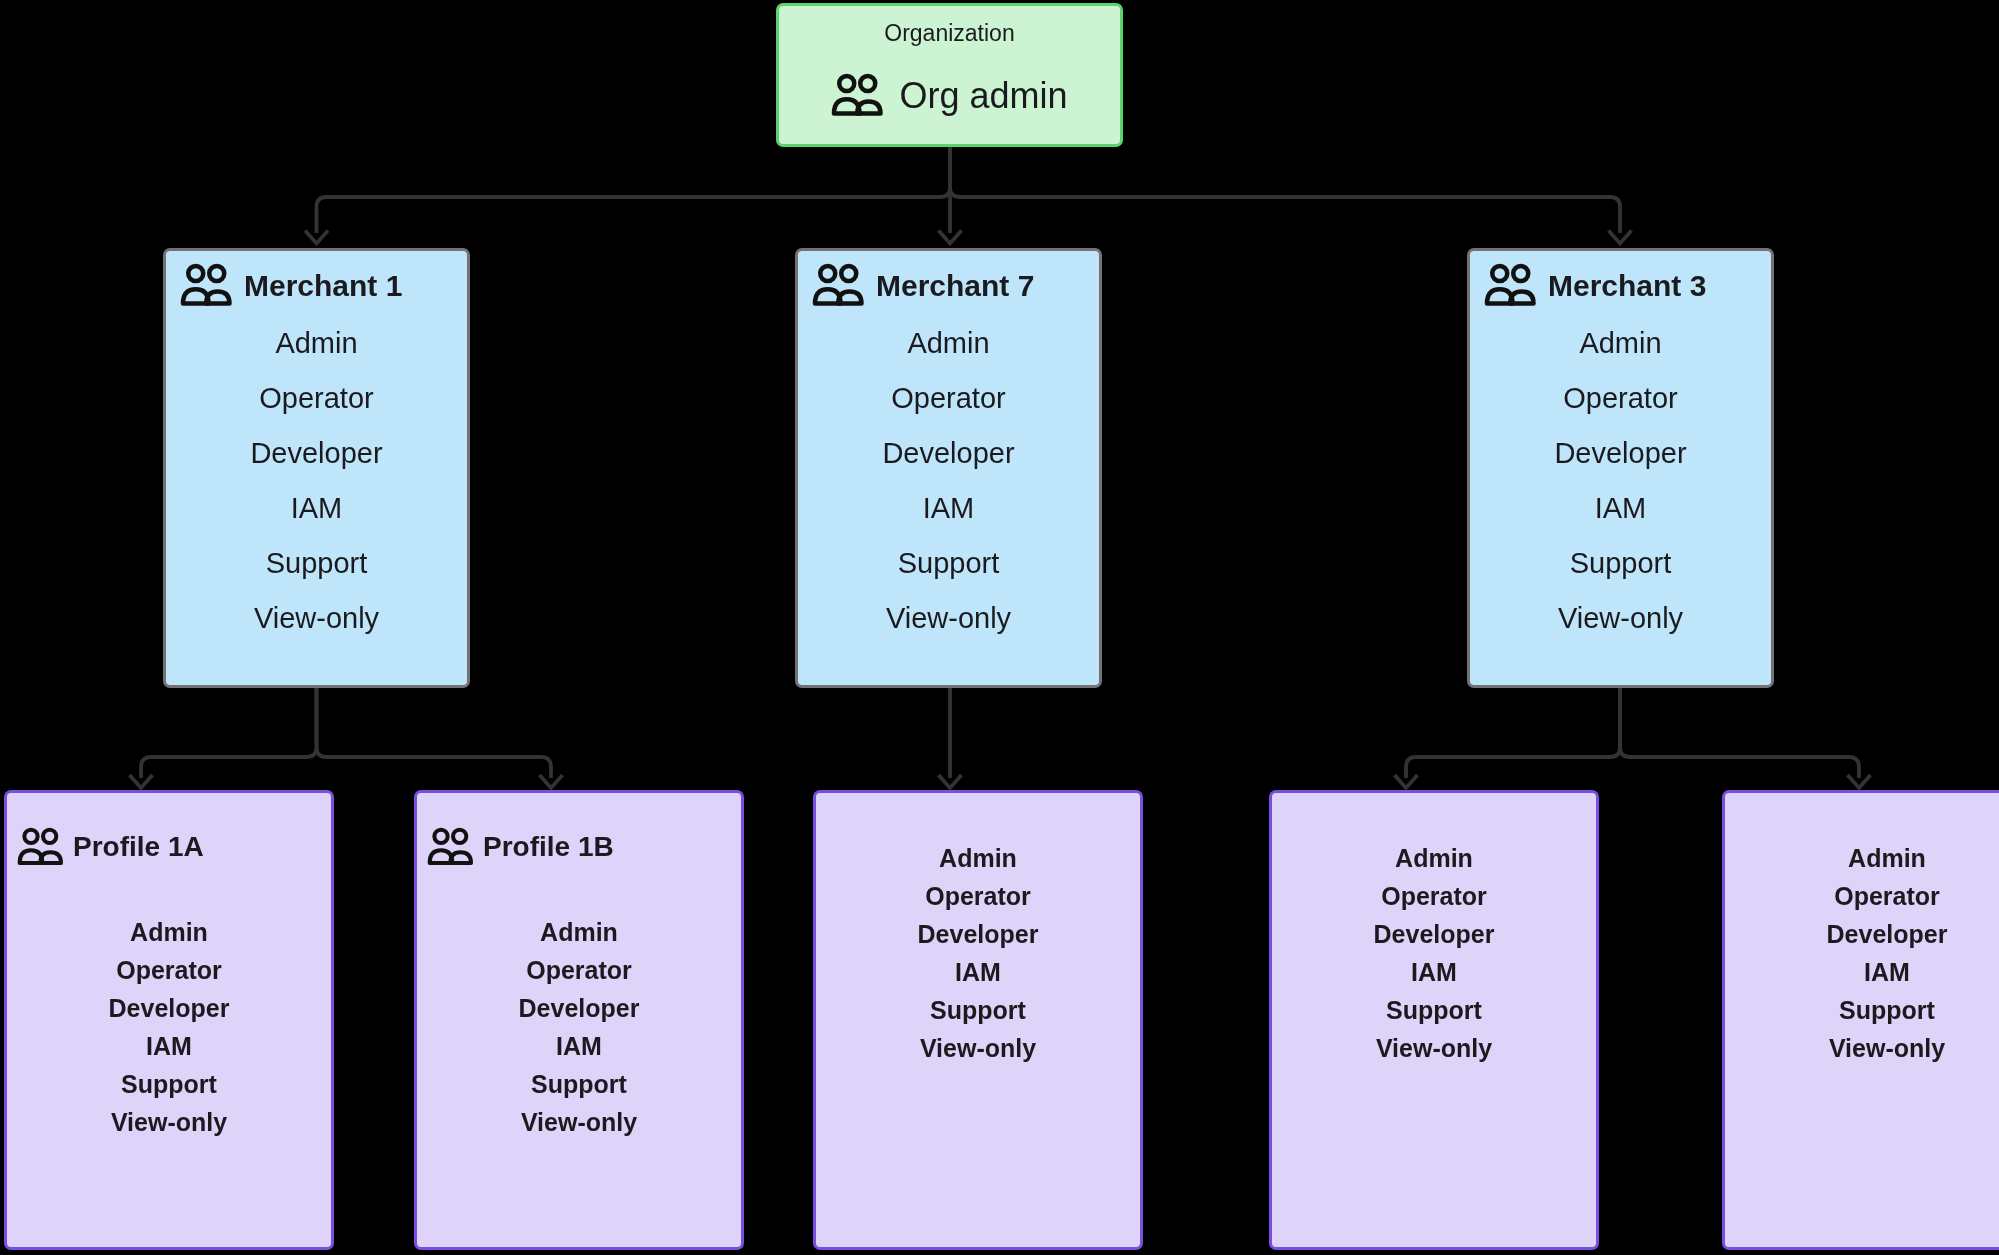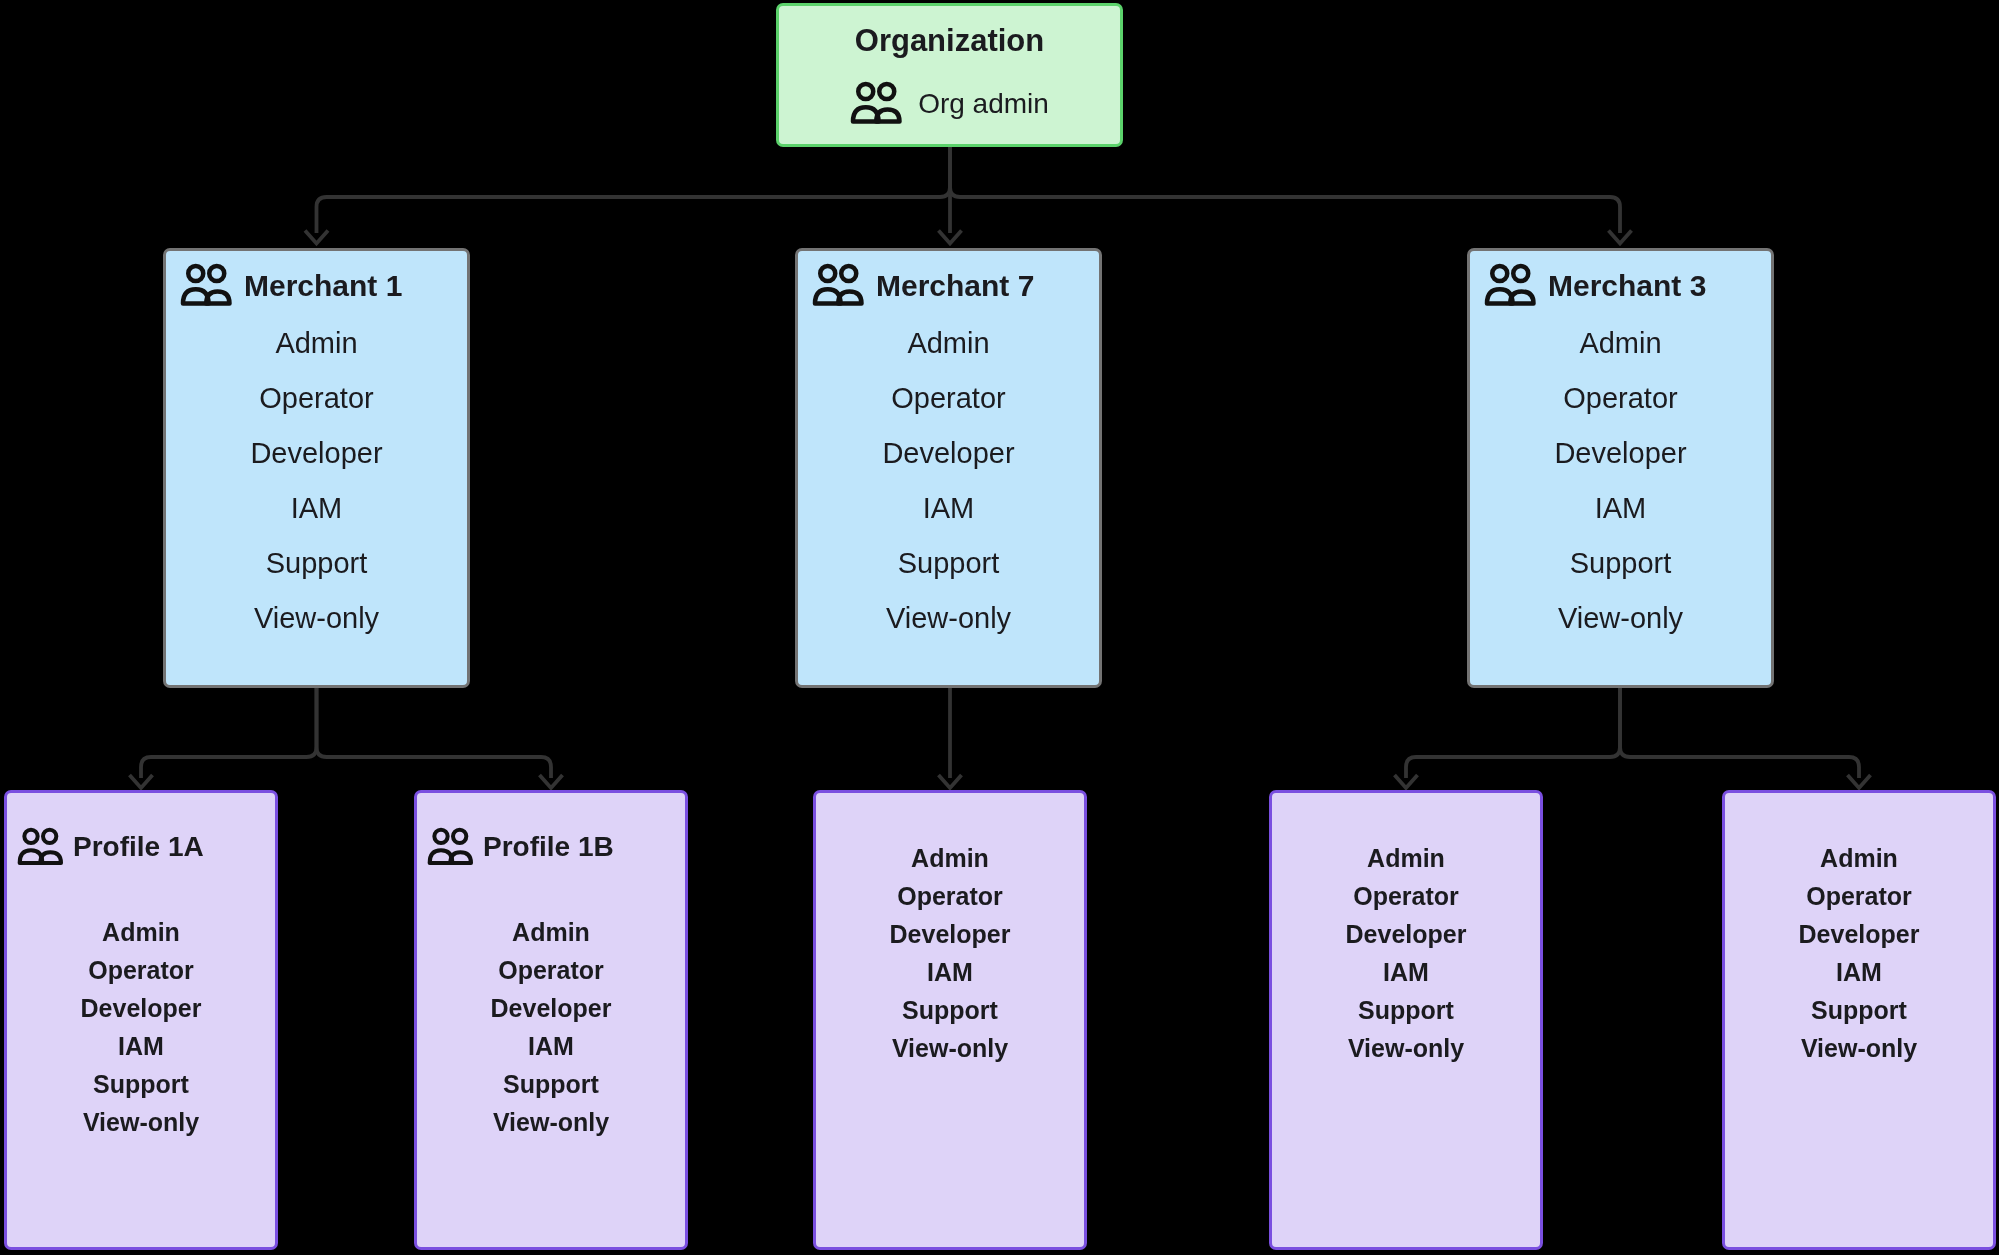--- a/index.html
+++ b/index.html
@@ -9,33 +9,33 @@
   }
   .edges{position:absolute;left:0;top:0;width:1999px;height:1255px;}
   .edges path{stroke:#333333;stroke-width:3.8;fill:none;}
   .box{position:absolute;box-sizing:border-box;border-radius:7px;}
   
   .org{
     left:776px;top:3px;width:347px;height:144px;
     background:#cdf4d2;border:3px solid #5bd26b;
     display:flex;flex-direction:column;align-items:center;
   }
-  .org .title{font-weight:700;font-size:31px;margin-top:17px;line-height:36px;}
-  .org .member{display:flex;align-items:center;gap:14px;margin-top:22px;font-size:28px;}
+  .org .title{font-weight:400;font-size:23px;margin-top:9px;line-height:36px;}
+  .org .member{display:flex;align-items:center;gap:14px;margin-top:22px;font-size:36px;}
   
   .merchant{
     top:248px;width:307px;height:440px;
     background:#bfe5fb;border:3px solid #737373;
   }
   .m1{left:163px}.m2{left:795px}.m3{left:1467px}
   .merchant .hdr{display:flex;align-items:center;gap:10px;margin:12px 0 0 14px;font-size:30px;font-weight:700;}
   .merchant .roles{margin-top:8px;text-align:center;font-size:29px;line-height:55px;font-weight:400;}
   
   .profile{
-    top:790px;width:274px;height:460px;
+    top:790px;width:330px;height:460px;
     background:#ded3f8;border:3px solid #7a4fe0;
   }
   .p1a{left:4px}.p1b{left:414px}.p2a{left:813px}.p3a{left:1269px}.p3b{left:1722px}
   .profile .hdr{display:flex;align-items:center;gap:8px;margin:34px 0 0 10px;font-size:28px;font-weight:700;}
   .profile .roles{margin-top:46px;text-align:center;font-size:25px;line-height:38px;font-weight:700;}
   .ppl{flex:0 0 auto;}
   .defs{position:absolute;width:0;height:0;overflow:hidden;}
 </style>
 </head>
 <body>

